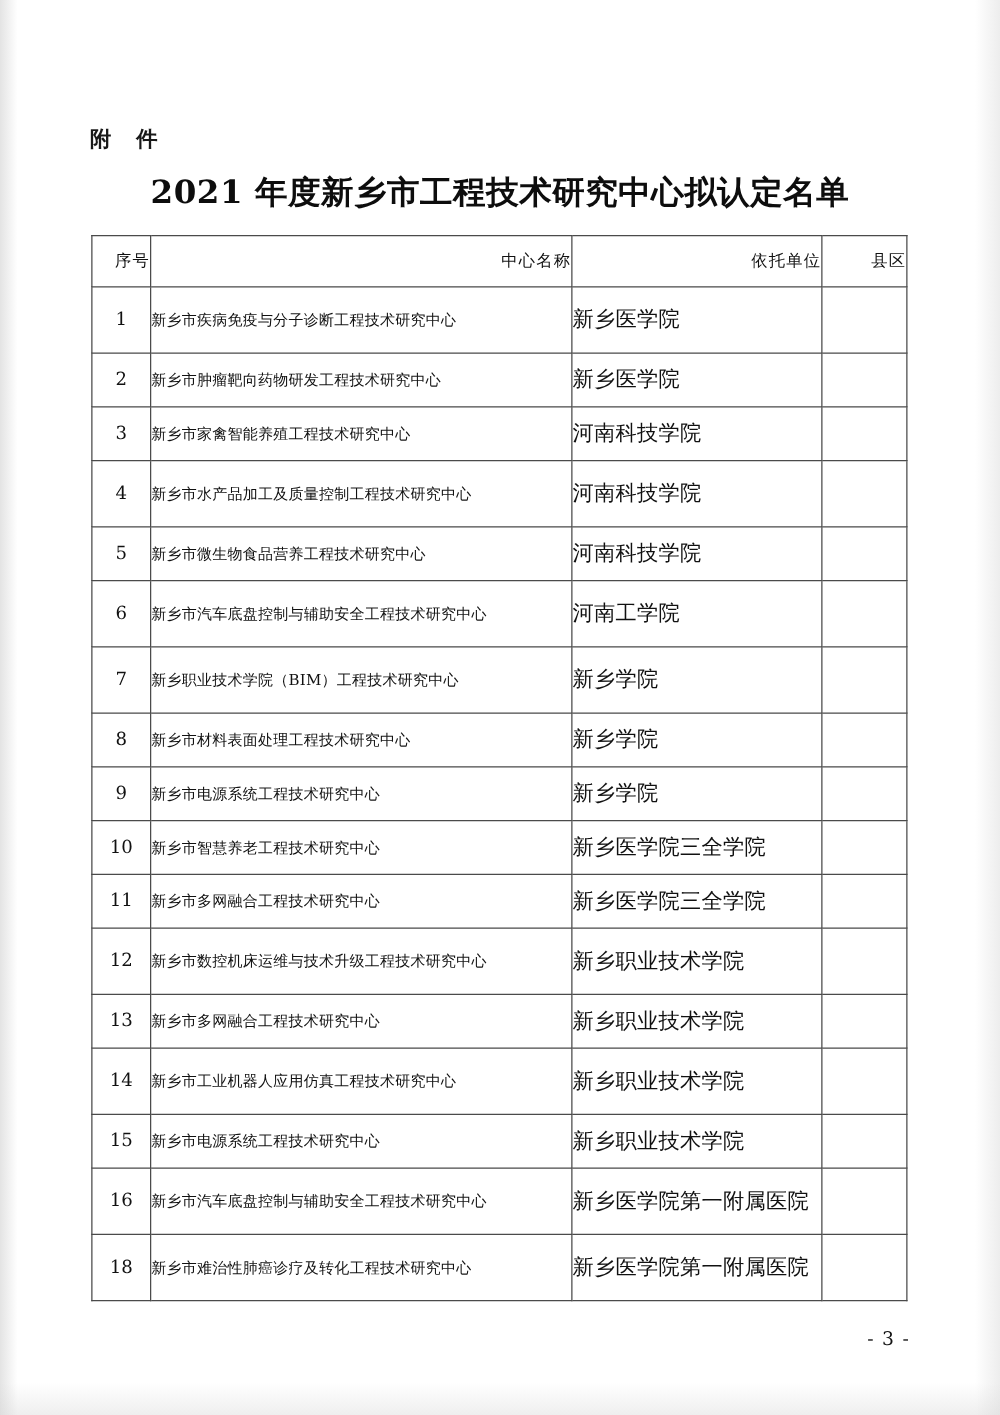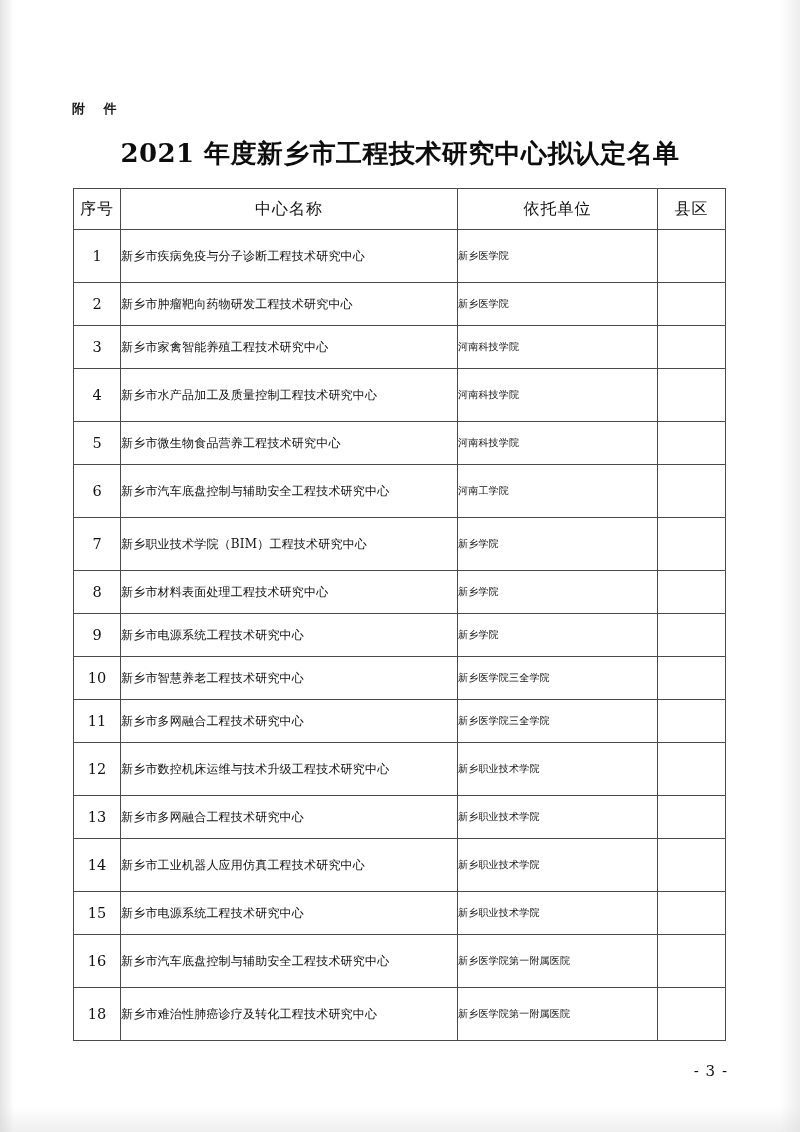--- a/index.html
+++ b/index.html
@@ -47,21 +47,21 @@
   #content {
     position: absolute;
     inset: 0;
   }
 
   
   #attachment-label {
     position: absolute;
     left: 72px;
     top: 100px;
-    font-size: 13px;
+    font-size: 17px;
     font-weight: 700;
     letter-spacing: 7px;
     font-family: "DejaVu Serif", "Liberation Serif", serif;
     color: #181818;
     white-space: nowrap;
   }
 
   
   #doc-title {
     position: absolute;
@@ -92,22 +92,22 @@
   #list-table td {
     border: 1px solid #4a4a4a;
     padding: 0;
     vertical-align: middle;
     font-weight: 400;
     color: #111111;
     background: transparent;
   }
   #list-table thead th {
     height: 40px;
-    text-align: center;
-    font-size: 16px;
+    text-align: right;
+    font-size: 13px;
     letter-spacing: 1px;
     font-family: "DejaVu Serif", "Liberation Serif", serif;
   }
 
   .col-seq   { width: 47px; }
   .col-name  { width: 337px; }
   .col-unit  { width: 200px; }
   .col-area  { width: 68px; }
 
   .cell-seq {
@@ -116,21 +116,21 @@
     font-family: "DejaVu Serif", "Liberation Serif", serif;
   }
   .cell-name {
     font-size: 12px;
     line-height: 1.52;
     padding: 4px 5px 4px 8px;
     letter-spacing: 0.2px;
     font-family: "DejaVu Serif", "Liberation Serif", serif;
   }
   .cell-unit {
-    font-size: 10px;
+    font-size: 17px;
     line-height: 1.52;
     padding: 4px 5px 4px 8px;
     letter-spacing: 0.2px;
     font-family: Liberation Sans, sans-serif;
     margin-left: 44px;
   }
   .cell-area {
     text-align: center;
     font-size: 14.8px;
   }

